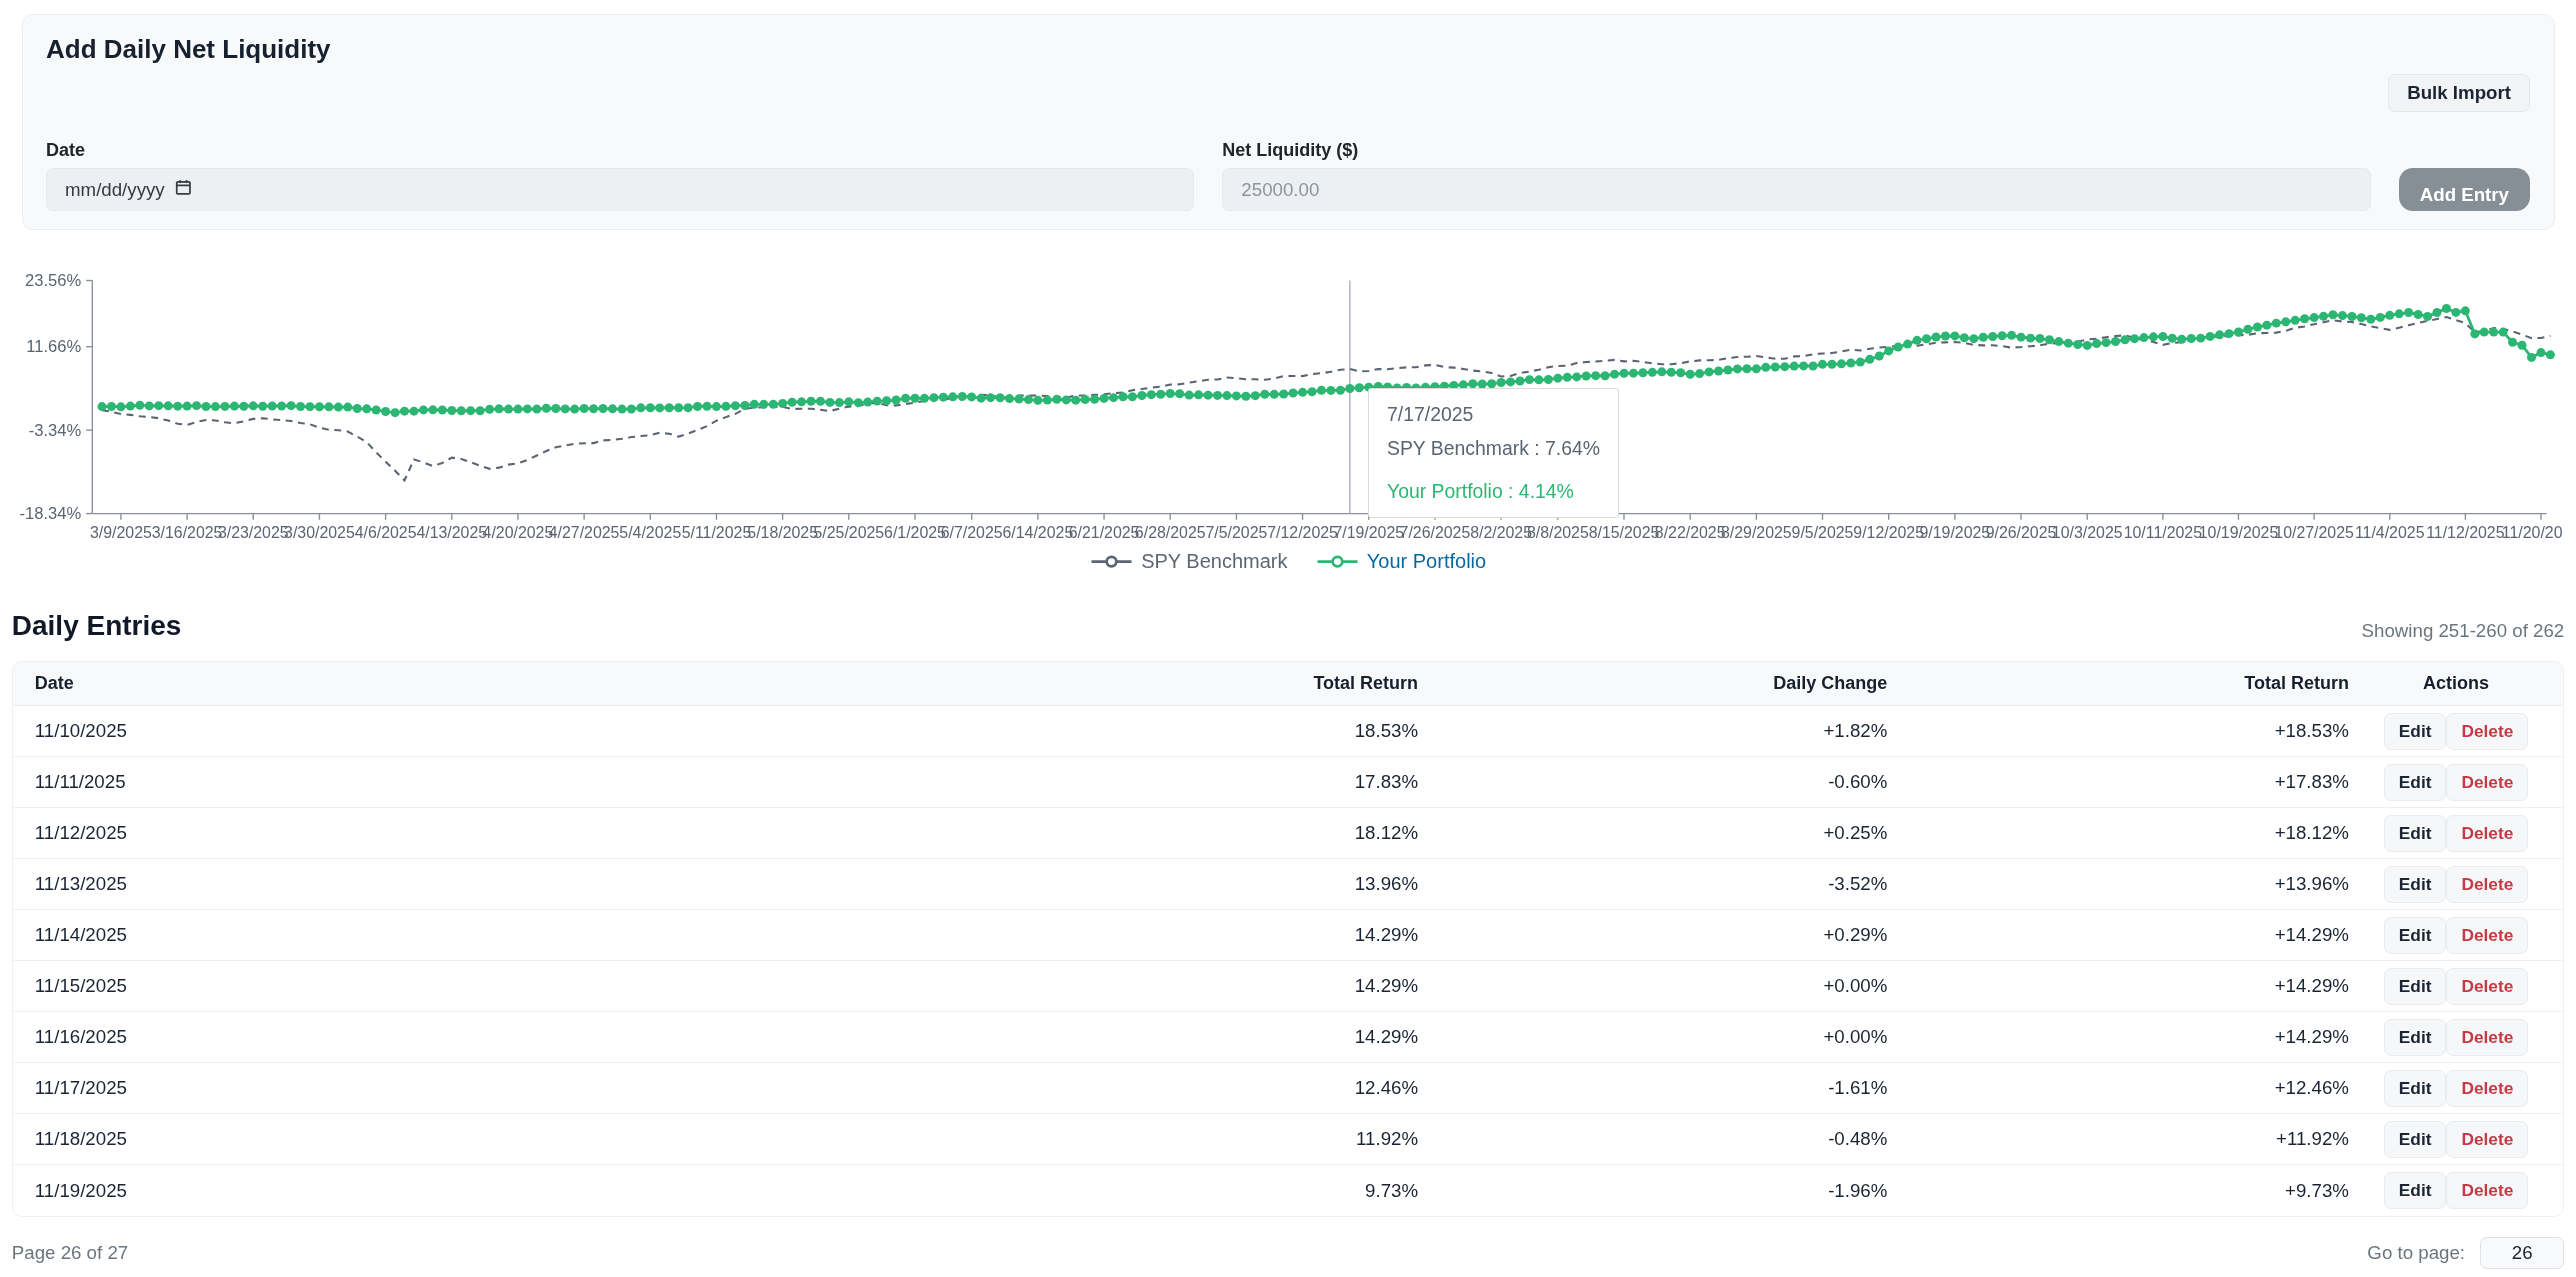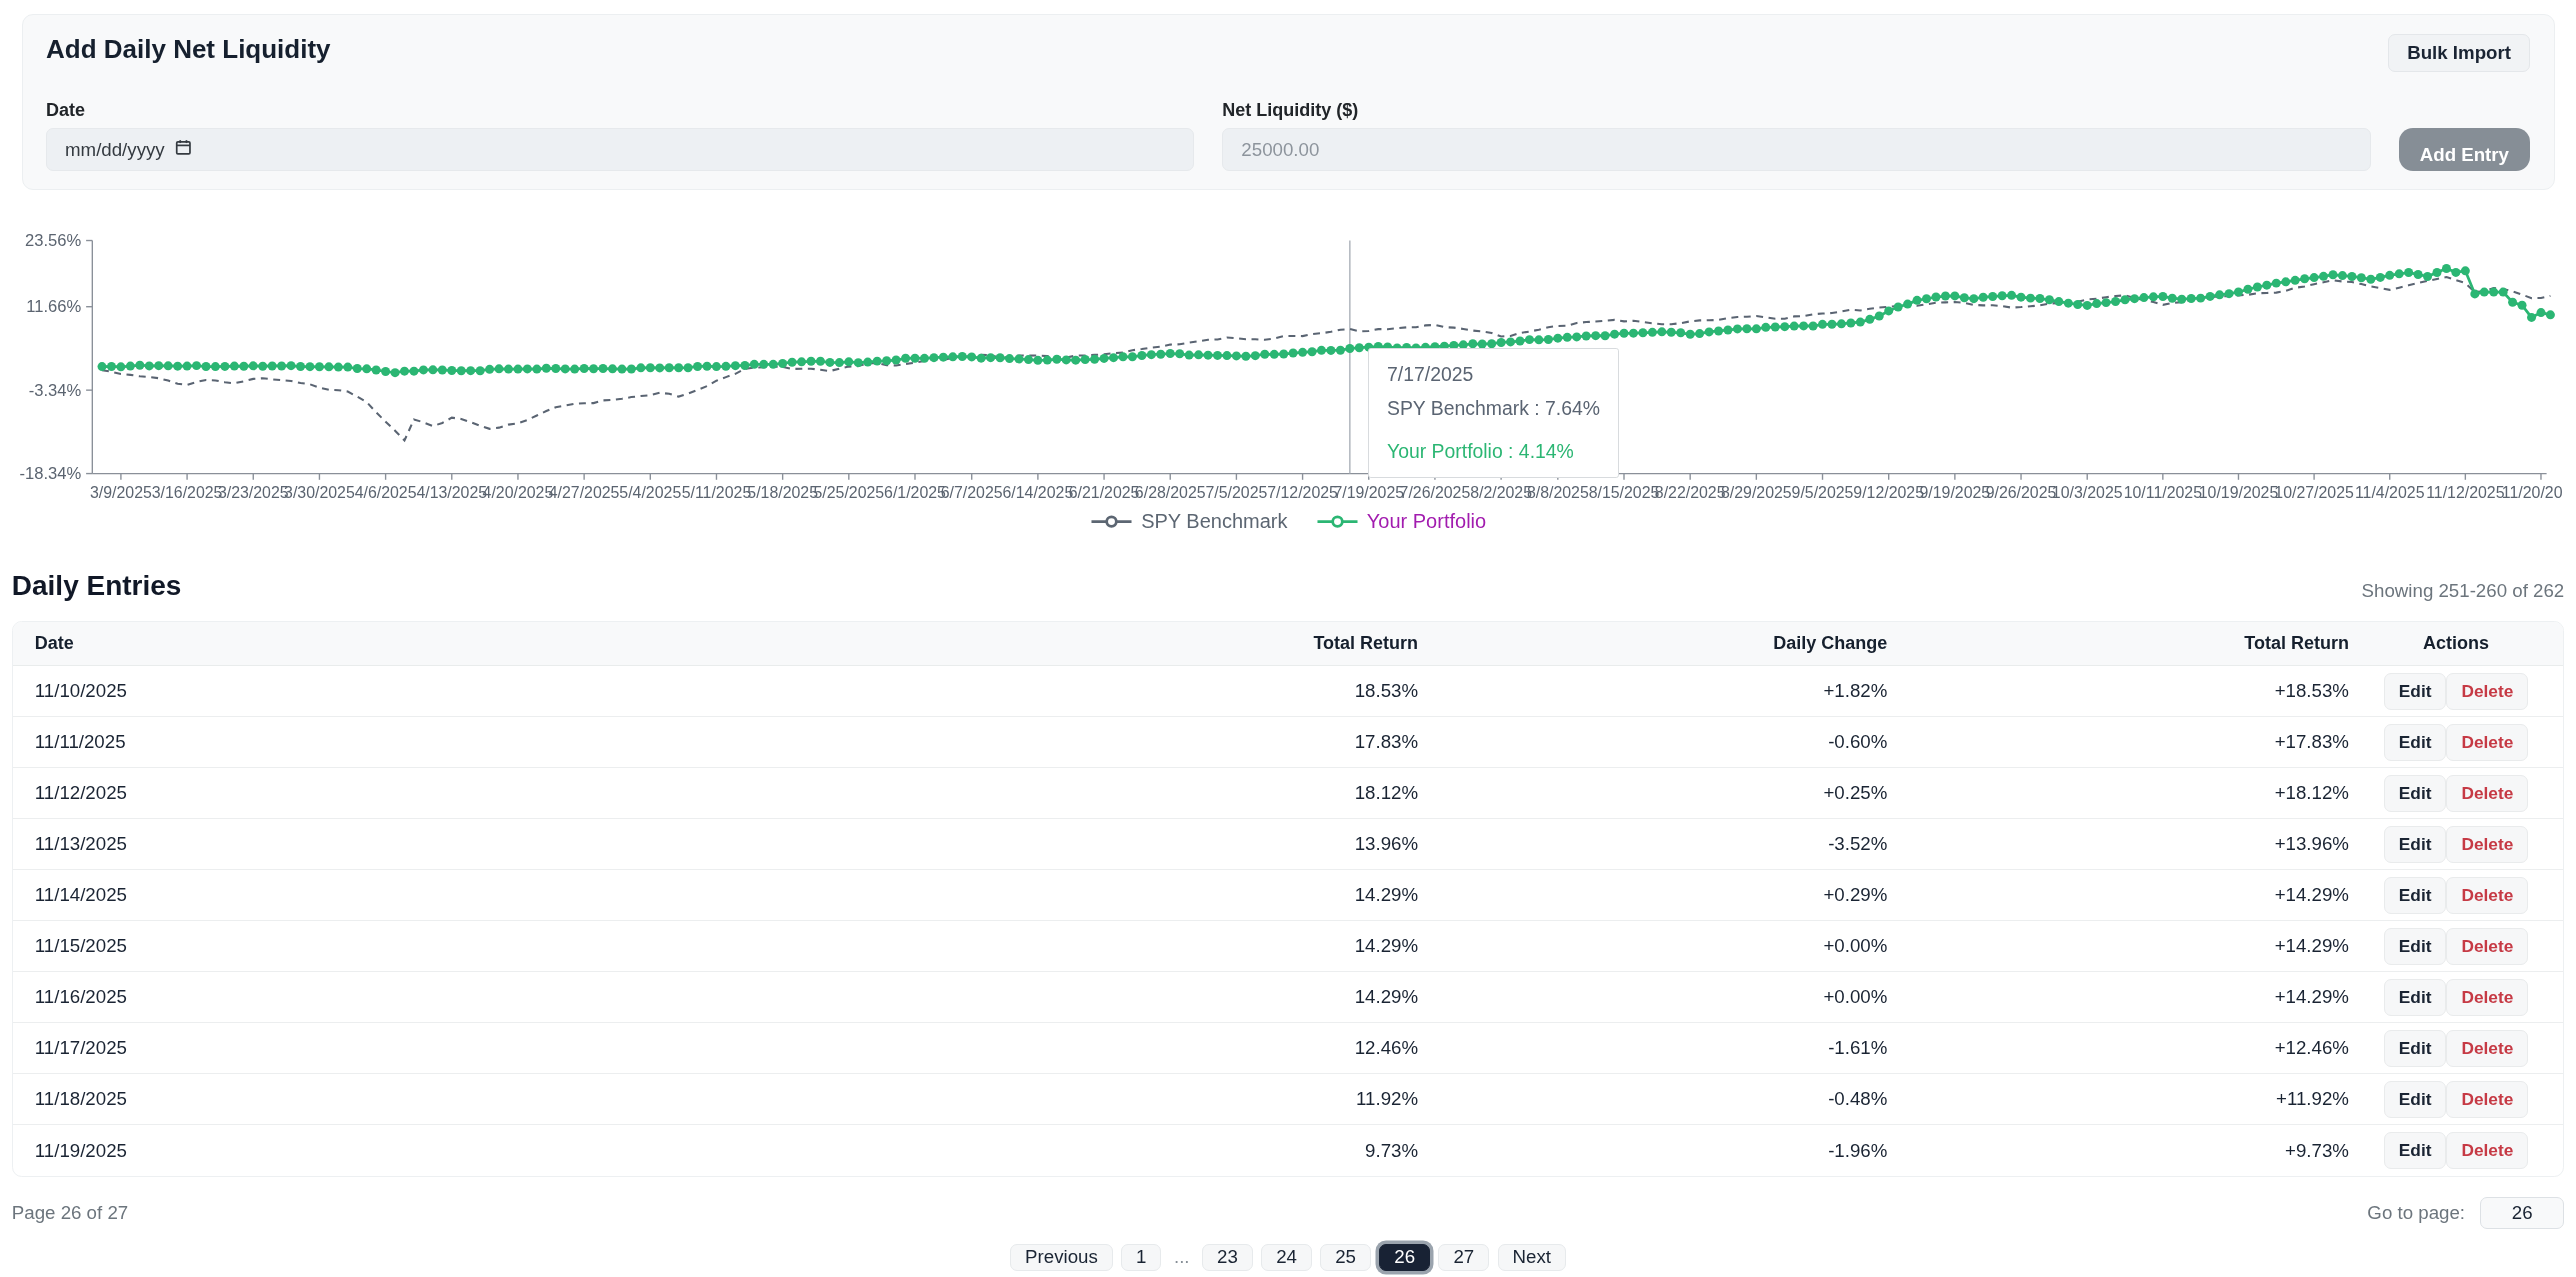--- a/index.html
+++ b/index.html
@@ -6,21 +6,21 @@
   html,body { width: 2576px; height: 1278px; background:#ffffff;
     font-family:"Liberation Sans", sans-serif; color:#1a2433; overflow:hidden; }
 
   
   .card { margin:14px 21.5px 0 21.5px; background:#f8f9fa; border:1.4px solid #eceff1;
           border-radius:11px; padding:19.4px 23.5px 18px 23.5px; }
   .card-head { display:flex; justify-content:space-between; align-items:flex-start; }
   .card-title { font-size:26px; font-weight:700; color:#16202e; }
   .btn-light { background:#f1f3f5; border:1.4px solid #e4e7ea; border-radius:7px;
                font-size:18.7px; font-weight:700; color:#1a2433; padding:7px 18px; cursor:pointer;
-               font-family:inherit; }
+               font-family:inherit;margin-top:40px; }
   .form-row { display:flex; gap:28px; margin-top:28px; align-items:flex-end; }
   .field { flex:1; }
   .field-label { display:block; font-size:18px; font-weight:600; color:#212529; margin-bottom:7px; }
   .input, input.input { width:100%; height:43px; background:#edf0f3; border:1.4px solid #e6e9ec;
            border-radius:7px; font-size:18.7px; padding:0 18px; display:flex; 
            font-family:inherit; color:#343a40; outline:none; }
   input.input::placeholder { color:#8d949c; opacity:1; }
   .date-ph { color:#343a40; display:flex; align-items:center; gap:9.7px; }
   .btn-primary { background:#868e96; color:#ffffff; border:none; border-radius:14px;
                  font-size:18.7px; font-weight:700; padding:16px 21px; height:43px; cursor:pointer;
@@ -30,21 +30,21 @@
   .chart-section { position:relative; margin-top:36px; }
   #chart-svg { display:block; margin-left:14px; }
   .tooltip { position:absolute; background:#ffffff; border:1.4px solid #d8dbde; border-radius:2.8px;
              padding:14px 18px; white-space:nowrap; }
   .tooltip .tt-date { font-size:19.4px; color:#5a6472; margin-bottom:11px; }
   .tooltip .tt-spy  { font-size:19.4px; color:#5a6472; margin-bottom:20px; }
   .tooltip .tt-port { font-size:19.4px; color:#2bb673; }
   .legend { display:flex; justify-content:center; align-items:center; gap:28px; margin-top:5.5px; }
   .legend-item { display:flex; align-items:center; gap:8.3px; font-size:20px; }
   .legend-item.spy  { color:#5c6672; }
-  .legend-item.port { color:#a21caf; }
+  .legend-item.port { color:#0369a1; }
 
   
   .entries-section { margin:37px 11.8px 0 11.8px; }
   .entries-head { display:flex; justify-content:space-between; align-items:flex-end; }
   .entries-title { font-size:28px; font-weight:800; color:#111827; }
   .showing { font-size:18.7px; color:#6c757d; }
   table.entries { width:100%; border-collapse:separate; border-spacing:0; margin-top:19.4px;
                   border:1.4px solid #edf0f2; border-radius:9.7px; overflow:hidden; table-layout:fixed; }
   table.entries th { background:#f8f9fa; font-size:18px; font-weight:700; color:#16202e;
                      height:44px; border-bottom:1.4px solid #e9ecec; }

